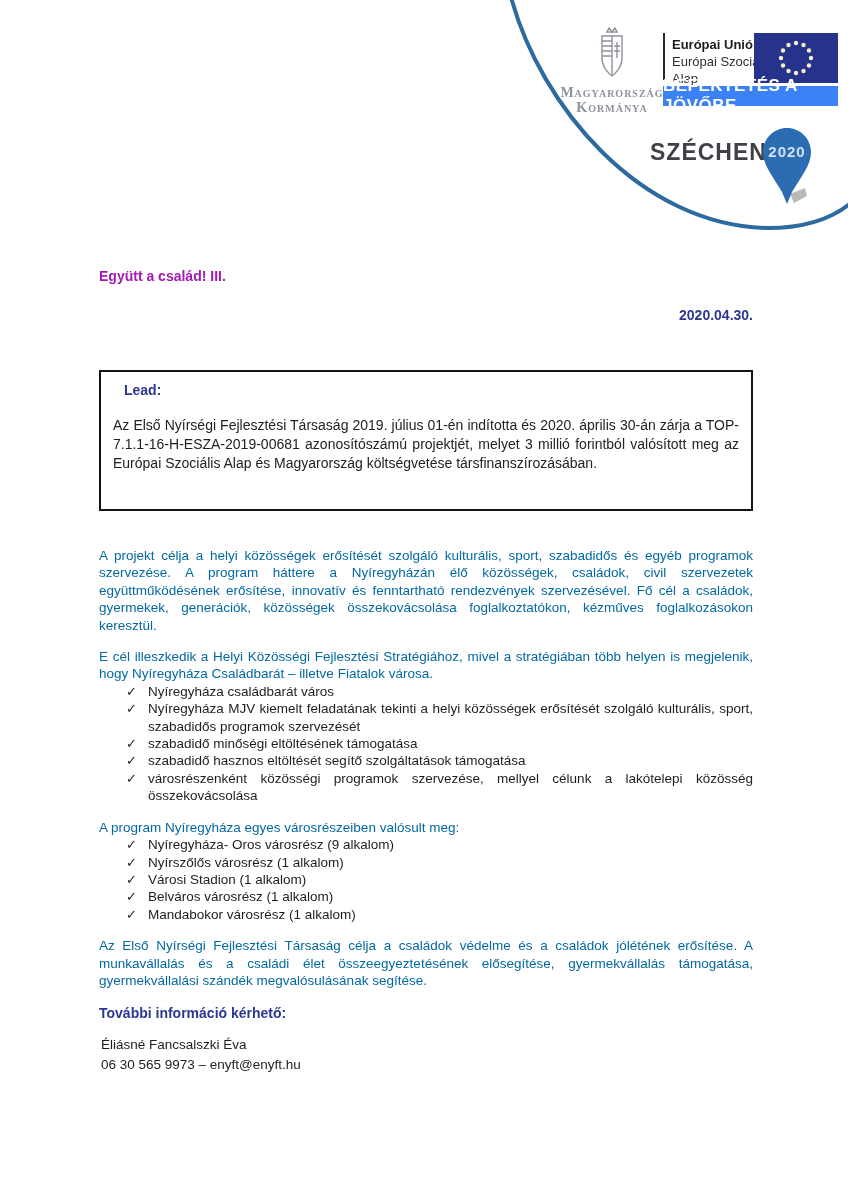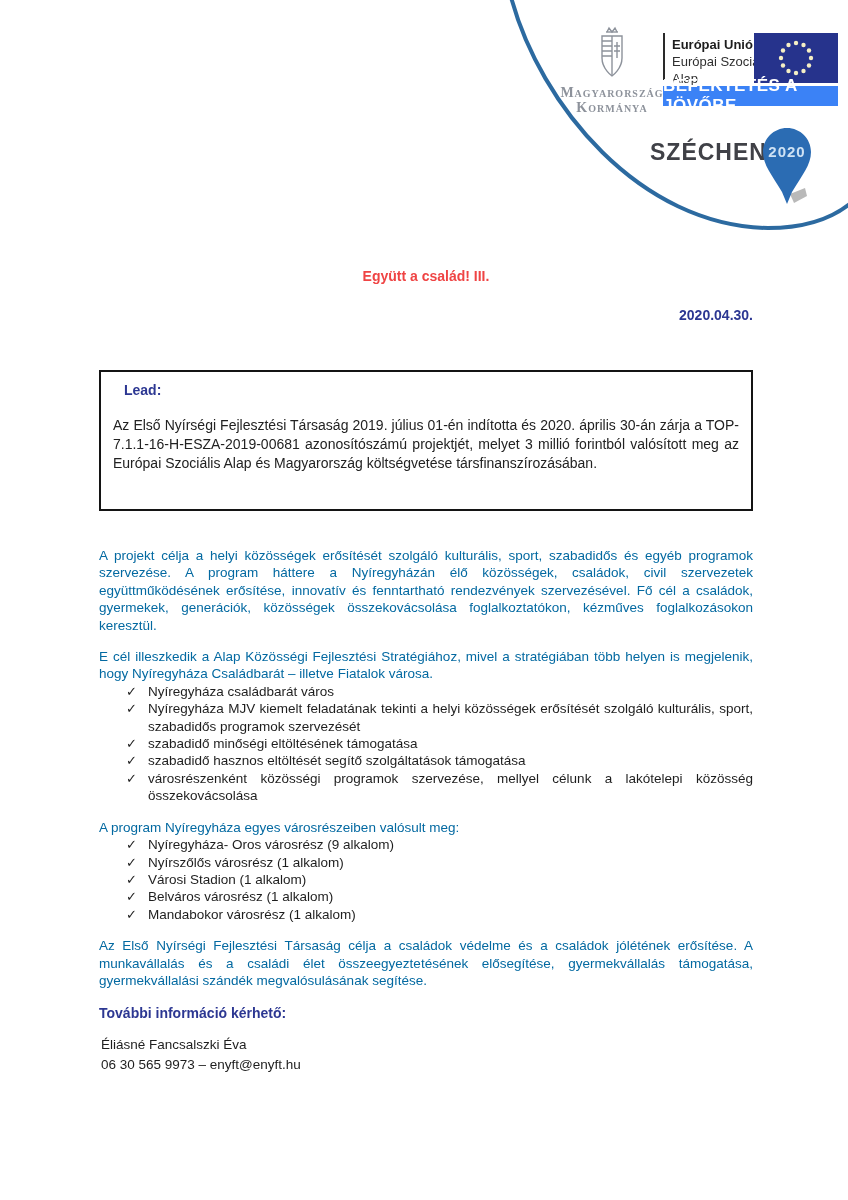--- a/index.html
+++ b/index.html
@@ -31,21 +31,21 @@
     display:flex;align-items:center;justify-content:center;
   }
   .sz-name{
     position:absolute;left:650px;top:139px;
     font-size:23px;font-weight:bold;letter-spacing:1px;color:#404147;
   }
   .sz-pin{position:absolute;left:762px;top:126px;}
   
   .content{position:absolute;left:99px;top:242px;width:654px;}
   .title{margin:0;text-align:center;font-size:22px;line-height:26px;font-weight:bold;color:#111;}
-  .subtitle{margin:26px 0 0 0;text-align:center;font-size:14px;font-weight:bold;color:#ef4444;}
+  .subtitle{margin:26px 0 0 0;text-align:left;font-size:14px;font-weight:bold;color:#a21caf;}
   .date{margin:23px 0 0 0;text-align:right;font-size:14px;font-weight:bold;color:#2c3792;}
   .leadbox{
     margin-top:47px;height:141px;box-sizing:border-box;
     border:2px solid #141414;padding:10px 12px;
   }
   .lead-label{font-size:14px;font-weight:bold;color:#2c3792;margin:0 0 18px 0;padding-left:11px;}
   .lead-text{margin:0;font-size:14px;line-height:19px;text-align:justify;color:#222;}
   .para{margin:14px 0 0 0;font-size:13.5px;line-height:17.4px;text-align:justify;color:#0369a1;}
   .para.first{margin-top:36px;}
   ul.ticks{margin:0;padding:0;list-style:none;}
@@ -119,21 +119,21 @@
     <p class="subtitle">Együtt a család! III.</p>
     <p class="date">2020.04.30.</p>
 
     <div class="leadbox">
       <p class="lead-label">Lead:</p>
       <p class="lead-text">Az Első Nyírségi Fejlesztési Társaság 2019. július 01-én indította és 2020. április 30-án zárja a TOP-7.1.1-16-H-ESZA-2019-00681 azonosítószámú projektjét, melyet 3 millió forintból valósított meg az Európai Szociális Alap és Magyarország költségvetése társfinanszírozásában.</p>
     </div>
 
     <p class="para first">A projekt célja a helyi közösségek erősítését szolgáló kulturális, sport, szabadidős és egyéb programok szervezése. A program háttere a Nyíregyházán élő közösségek, családok, civil szervezetek együttműködésének erősítése, innovatív és fenntartható rendezvények szervezésével. Fő cél a családok, gyermekek, generációk, közösségek összekovácsolása foglalkoztatókon, kézműves foglalkozásokon keresztül.</p>
 
-    <p class="para">E cél illeszkedik a Alap Közösségi Fejlesztési Stratégiához, mivel a stratégiában több helyen is megjelenik, hogy Nyíregyháza Családbarát – illetve Fiatalok városa.</p>
+    <p class="para">E cél illeszkedik a Helyi Közösségi Fejlesztési Stratégiához, mivel a stratégiában több helyen is megjelenik, hogy Nyíregyháza Családbarát – illetve Fiatalok városa.</p>
 
     <ul class="ticks">
       <li><span class="tick">✓</span><span>Nyíregyháza családbarát város</span></li>
       <li><span class="tick">✓</span><span>Nyíregyháza MJV kiemelt feladatának tekinti a helyi közösségek erősítését szolgáló kulturális, sport, szabadidős programok szervezését</span></li>
       <li><span class="tick">✓</span><span>szabadidő minőségi eltöltésének támogatása</span></li>
       <li><span class="tick">✓</span><span>szabadidő hasznos eltöltését segítő szolgáltatások támogatása</span></li>
       <li><span class="tick">✓</span><span>városrészenként közösségi programok szervezése, mellyel célunk a lakótelepi közösség összekovácsolása</span></li>
     </ul>
 
     <p class="para">A program Nyíregyháza egyes városrészeiben valósult meg:</p>

